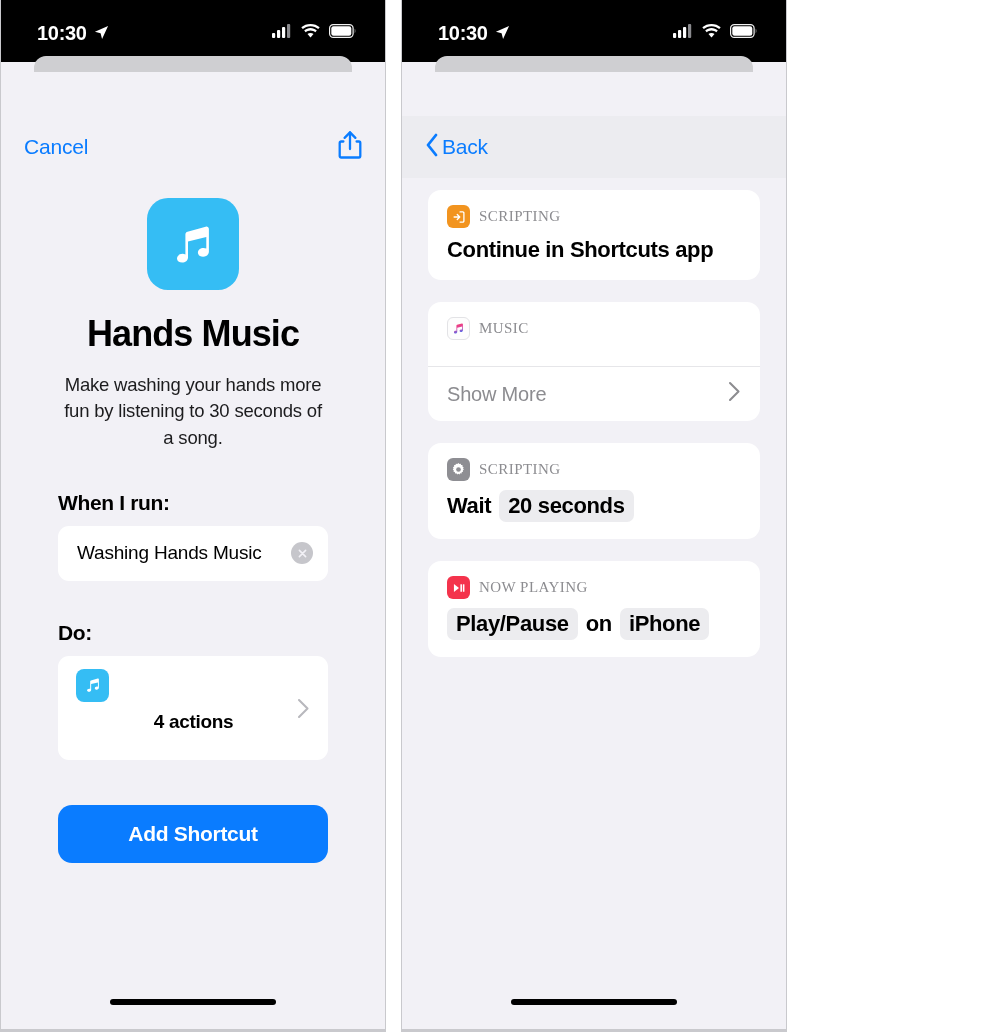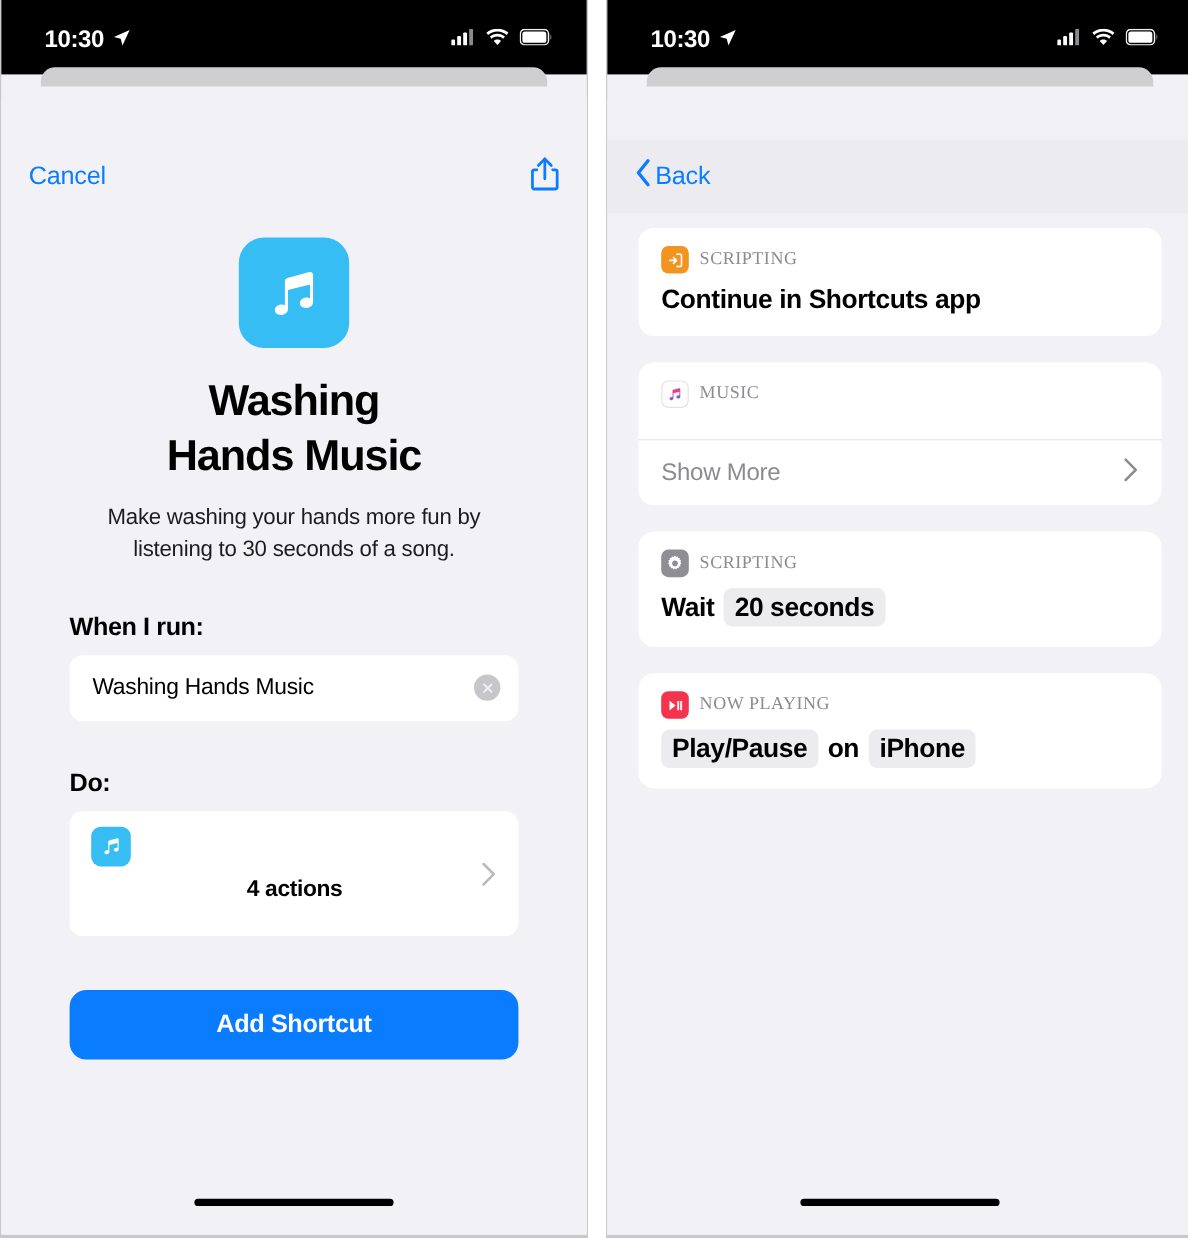--- a/index.html
+++ b/index.html
@@ -13,21 +13,21 @@
     position: relative;
     width: 990px; height: 1032px;
     display: flex;
     gap: 15px;
     background: #ffffff;
   }
 
   
   .phone {
     position: relative;
-    width: 490px;
+    width: 386px;
     height: 1032px;
     background: #f2f1f6;
     border-left: 1px solid #c9c9cd;
     border-right: 1px solid #c9c9cd;
     border-bottom: 3px solid #c9c9cd;
     overflow: hidden;
     flex: 0 0 auto;
   }
   .phone.left { margin-left: 0; }
 
@@ -314,21 +314,20 @@
 
       <div class="app-icon-wrap">
         <div class="app-icon">
           <svg width="54" height="54" viewBox="0 0 54 54">
             <path d="M22 40.5c0 3-2.8 5-5.8 5s-5.2-1.6-5.2-4.1 2.5-4.6 5.6-4.6c1 0 2 .2 2.8.6V17.4c0-1.3.9-2.4 2.1-2.7l18.2-5c1.6-.45 3.2.75 3.2 2.4v22.6c0 3-2.8 5-5.8 5s-5.2-1.6-5.2-4.1 2.5-4.6 5.6-4.6c1 0 2 .2 2.8.6V20.1L22 24.6z" fill="#fff"></path>
           </svg>
         </div>
       </div>
 
       <div class="title">
-        <div>Washing</div>
         <div>Hands Music</div>
       </div>
 
       <div class="subtitle">Make washing your hands more fun by listening to 30 seconds of a song.</div>
 
       <div class="section-label">When I run:</div>
       <div class="field">
         <span class="field-value" title="Shortcut Name">Washing Hands Music</span>
         <span class="clear-btn">
           <svg width="13" height="13" viewBox="0 0 13 13">

